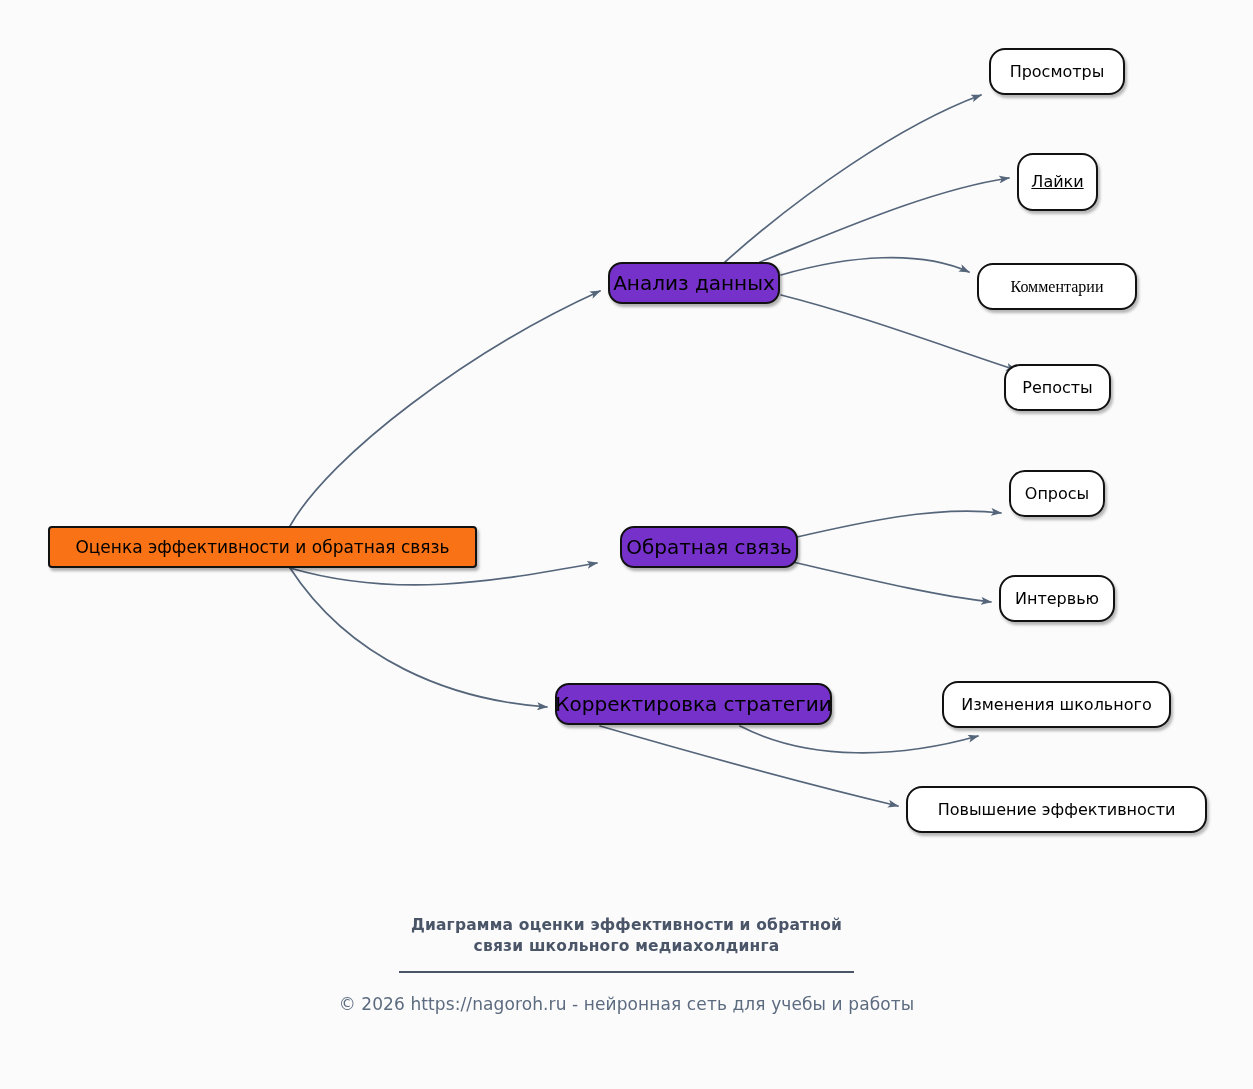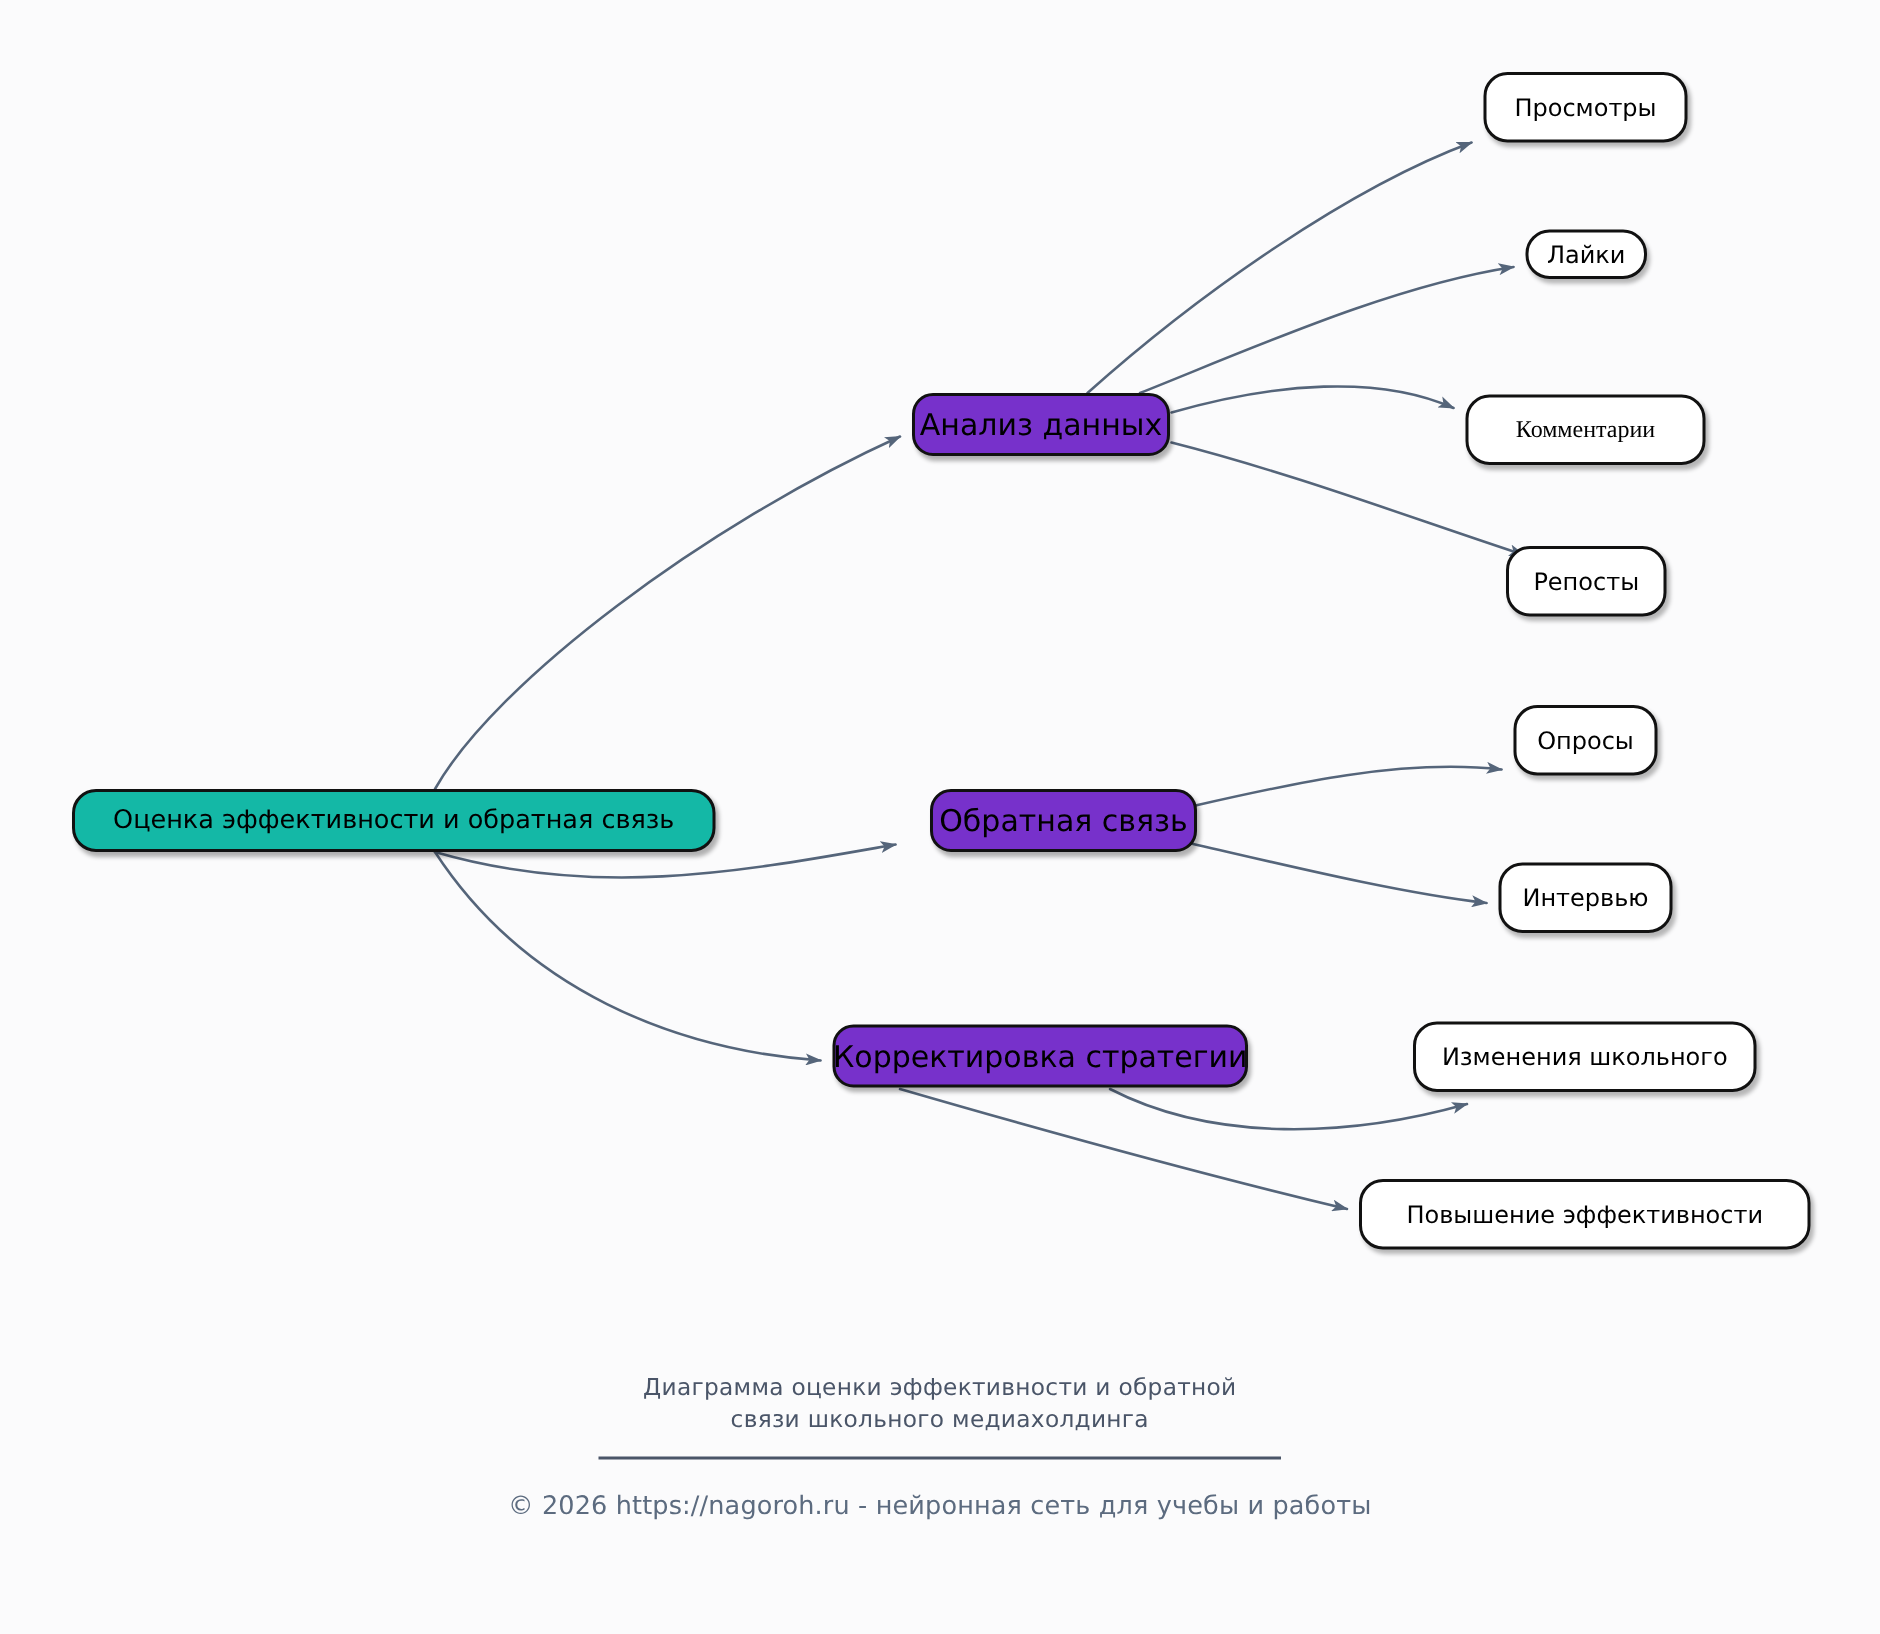--- a/index.html
+++ b/index.html
@@ -29,23 +29,23 @@
     box-sizing: border-box;
     display: flex;
     align-items: center;
     justify-content: center;
     text-align: center;
     white-space: nowrap;
     line-height: 1.1;
     color: #000000;
   }
   .node-root {
-    background: #14b8a6;
+    background: #f97316;
     border: 2px solid #111111;
-    border-radius: 16px;
+    border-radius: 4px;
     font-size: 17px;
     box-shadow: 2px 3px 3px rgba(0,0,0,0.30);
   }
   .node-branch {
     background: #7731cb;
     border: 2px solid #111111;
     border-radius: 14px;
     font-size: 20px;
     box-shadow: 2px 3px 3px rgba(0,0,0,0.30);
   }
@@ -57,21 +57,21 @@
     box-shadow: 2px 3px 3px rgba(0,0,0,0.28);
   }
   #footer {
     position: absolute;
     left: 0;
     width: 1253px;
     text-align: center;
   }
   .footer-title {
     font-size: 15.5px;
-    font-weight: normal;
+    font-weight: bold;
     color: #4a5568;
     line-height: 1.35;
     letter-spacing: 0.2px;
   }
   .footer-rule {
     width: 455px;
     height: 0;
     margin: 14px auto 0 auto;
     border-top: 2px solid #4a5568;
   }
@@ -117,21 +117,21 @@
       </div>
       <div class="node node-branch" style="left: 605px; top: 526px; width: 178px; height: 42px; margin-left: 15px;">
         <span>Обратная связь</span>
       </div>
       <div class="node node-branch" style="left: 555px; top: 683px; width: 277px; height: 42px;">
         <span>Корректировка стратегии</span>
       </div>
       <div class="node node-leaf" style="left: 989px; top: 48px; width: 136px; height: 47px;">
         <span>Просмотры</span>
       </div>
-      <div class="node node-leaf" style="left: 1017px; top: 153px; width: 81px; height: 33px;">
+      <div class="node node-leaf" style="left: 1017px; top: 153px; width: 81px; height: 58px; text-decoration: underline;">
         <span>Лайки</span>
       </div>
       <div class="node node-leaf" style="left: 977px; top: 263px; width: 160px; height: 47px; font-family: Liberation Serif, serif;">
         <span>Комментарии</span>
       </div>
       <div class="node node-leaf" style="left: 1004px; top: 364px; width: 107px; height: 47px;">
         <span>Репосты</span>
       </div>
       <div class="node node-leaf" style="left: 1009px; top: 470px; width: 96px; height: 47px;">
         <span>Опросы</span>

